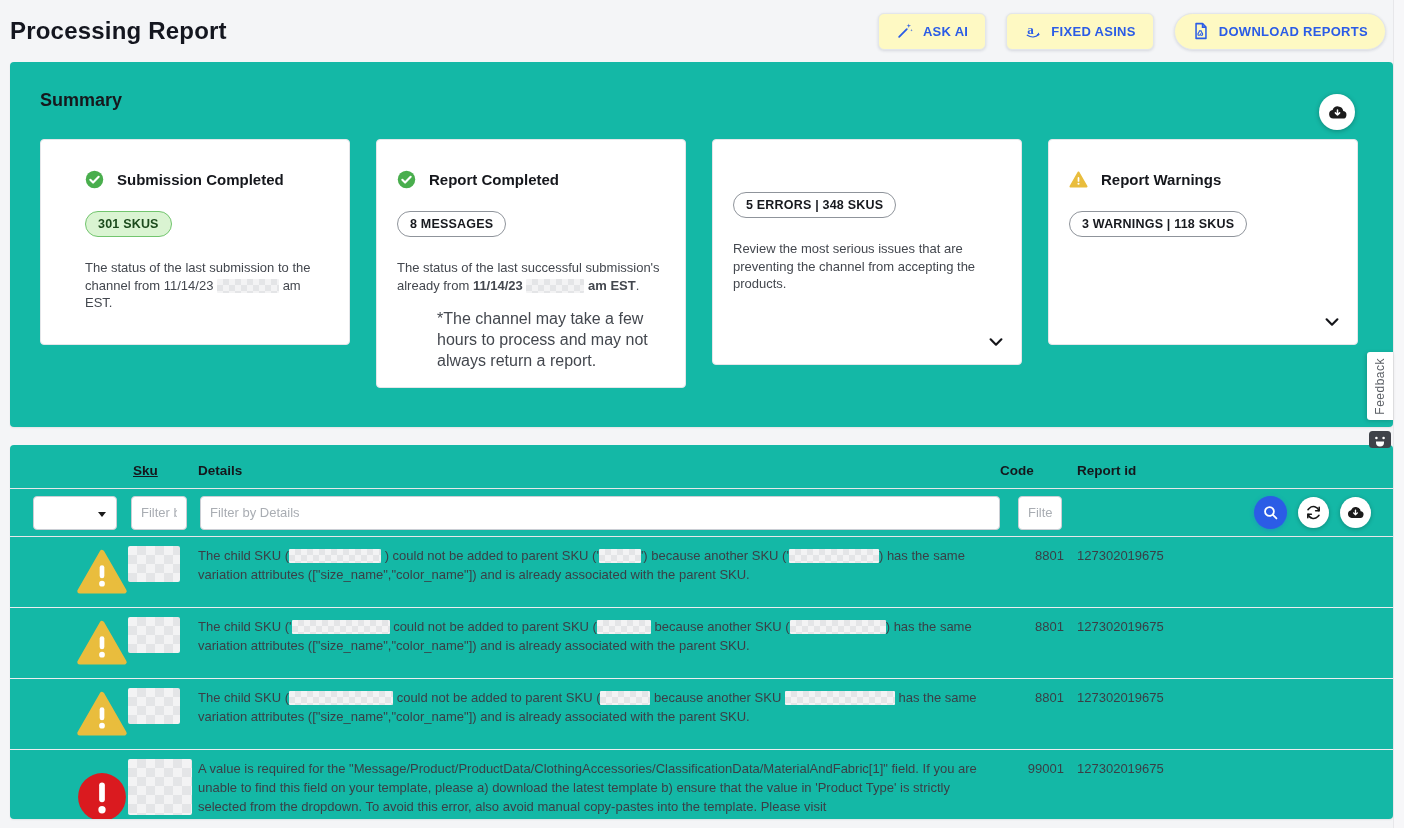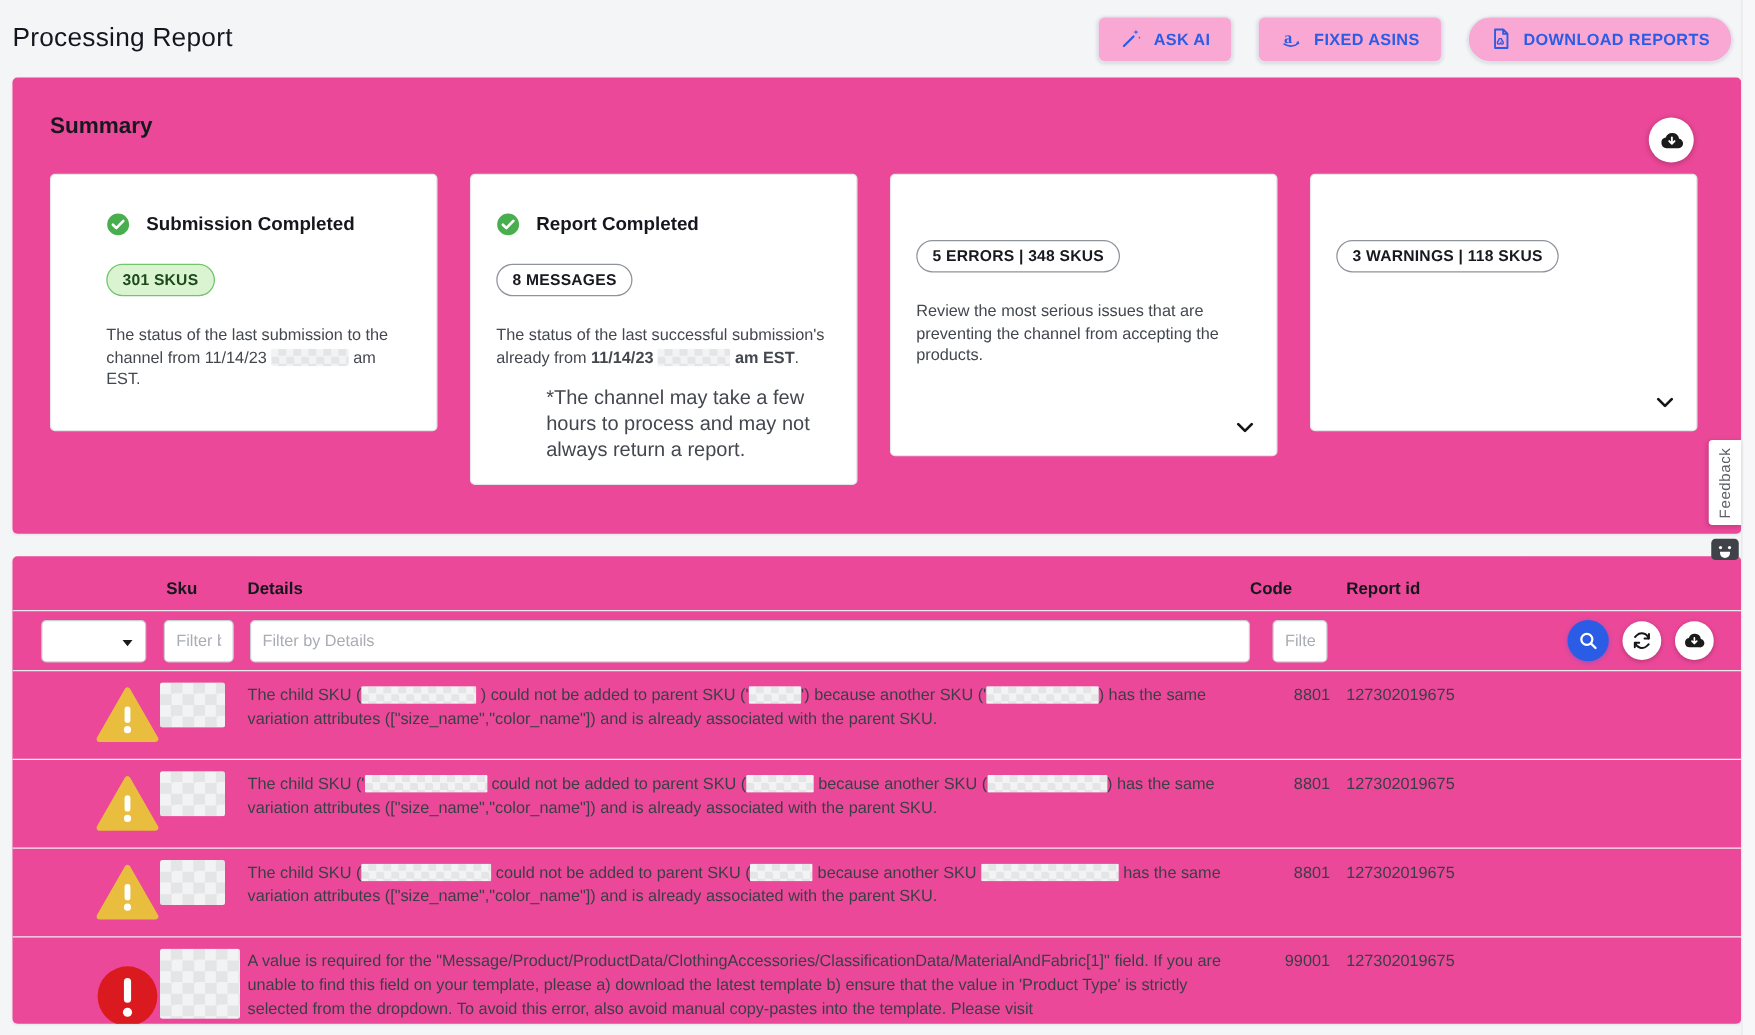--- a/index.html
+++ b/index.html
@@ -6,32 +6,32 @@
   html,body { width:1404px; height:828px; overflow:hidden; }
   body {
     font-family: "Liberation Sans", "DejaVu Sans", sans-serif;
     background:#f4f5f7; color:#3d424a; position:relative;
   }
   .ic svg { display:block; width:100%; height:100%; }
 
   
   .topbar { height:62px; display:flex; align-items:center; justify-content:space-between;
             padding:0 18px 0 10px; }
-  .topbar h1 { font-size:21px; font-weight:400; color:#14161f; letter-spacing:.2px; }
+  .topbar h1 { font-size:24px; font-weight:700; color:#14161f; letter-spacing:.2px; }
   .topbar-actions { display:flex; gap:20px; align-items:center; }
   .tb-btn { display:flex; align-items:center; gap:9px; height:37px; padding:0 17px;
-            background:#f9a8d4; border:1px solid #e3e6eb; border-radius:6px;
+            background:#fef9c3; border:1px solid #e3e6eb; border-radius:6px;
             box-shadow:0 1px 3px rgba(25,39,80,.14); cursor:pointer;
             color:#2b5ce6; font-weight:700; font-size:13px; letter-spacing:.3px;
             font-family:inherit; }
   .tb-btn.pill { border-radius:19px;align-items:center; }
   .tb-btn .ic { width:18px; height:18px; }
 
   
-  .panel { background:#ec4899; border-radius:4px; box-shadow:0 1px 2px rgba(0,0,0,.07);
+  .panel { background:#14b8a6; border-radius:4px; box-shadow:0 1px 2px rgba(0,0,0,.07);
            margin:0 11px 0 10px; }
   .summary-panel { height:365px; position:relative; }
   .summary-head { padding:28px 30px 0 30px; }
   .summary-head h2 { font-size:18px; font-weight:700; color:#16181d; }
   .round-btn { position:absolute; width:36px; height:36px; border-radius:50%;
                background:#fff; border:none; box-shadow:0 1px 5px rgba(0,0,0,.28);
                display:flex; align-items:center; justify-content:center; cursor:pointer; }
   .summary-download { top:32px; right:38px; }
   .round-btn .ic { width:19px; height:19px; }
 
@@ -59,21 +59,21 @@
             background:#ededee;
             background-image:repeating-conic-gradient(#e4e5e7 0% 25%, #f3f3f4 0% 50%);
             background-size:12px 12px; filter:blur(.4px); }
   .redact.block { display:block; background-size:18px 18px; border-radius:2px; }
 
   
   .table-panel { margin-top:18px; height:374px; overflow:hidden; }
   .tgrid { display:grid; grid-template-columns:118px 70px 802px 64px 133px 1fr; }
   .thead { padding:18px 0 10px 0; border-bottom:1px solid #e6e7ea; }
   .thead > div { font-size:13.5px; font-weight:700; color:#15171c; }
-  .h-sku { padding-left:5px; }
+  .h-sku { padding-left:5px;text-decoration:underline; }
   .h-code { text-align:left; }
   .h-report { padding-left:13px; }
 
   .filter-row { display:flex; align-items:center; height:48px; border-bottom:1px solid #e6e7ea; }
   .fake-select { margin-left:23px; width:84px; height:34px; border:1px solid #cbced4;
                  border-radius:4px; background:#fff; position:relative; cursor:pointer; }
   .caret { position:absolute; right:10px; top:15px; width:0; height:0;
            border-left:4.5px solid transparent; border-right:4.5px solid transparent;
            border-top:5.5px solid #1a1a1a; }
   .f-input { height:34px; border:1px solid #cbced4; border-radius:4px; padding:0 9px;
@@ -199,20 +199,30 @@
     <div class="badge">5 ERRORS | 348 SKUS</div>
     <p class="card-desc"><span>Review the most serious issues that are preventing the channel from accepting the products.</span></p>
     
     <span class="card-chevron ic">
           <svg viewBox="0 0 20 20" fill="none" stroke="#15161a" stroke-width="2.4" stroke-linecap="round" stroke-linejoin="round">
             <path d="M4 7l6 6 6-6"></path>
           </svg>
         </span>
   </div>
       <div class="card">
+    <div class="card-title-row">
+      <span class="ic card-ic">
+            <svg viewBox="0 0 20 20">
+              <path d="M10 2.4 18.6 17.4H1.4z" fill="#e9bd3d" stroke="#e9bd3d" stroke-width="1.8" stroke-linejoin="round"></path>
+              <rect x="9.1" y="7.4" width="1.8" height="5" rx=".9" fill="#fff"></rect>
+              <circle cx="10" cy="14.5" r="1.1" fill="#fff"></circle>
+            </svg>
+          </span>
+      <span class="card-title">Report Warnings</span>
+    </div>
     <div class="badge">3 WARNINGS | 118 SKUS</div>
     
     <span class="card-chevron ic">
           <svg viewBox="0 0 20 20" fill="none" stroke="#15161a" stroke-width="2.4" stroke-linecap="round" stroke-linejoin="round">
             <path d="M4 7l6 6 6-6"></path>
           </svg>
         </span>
   </div>
     </div>
 </section>

